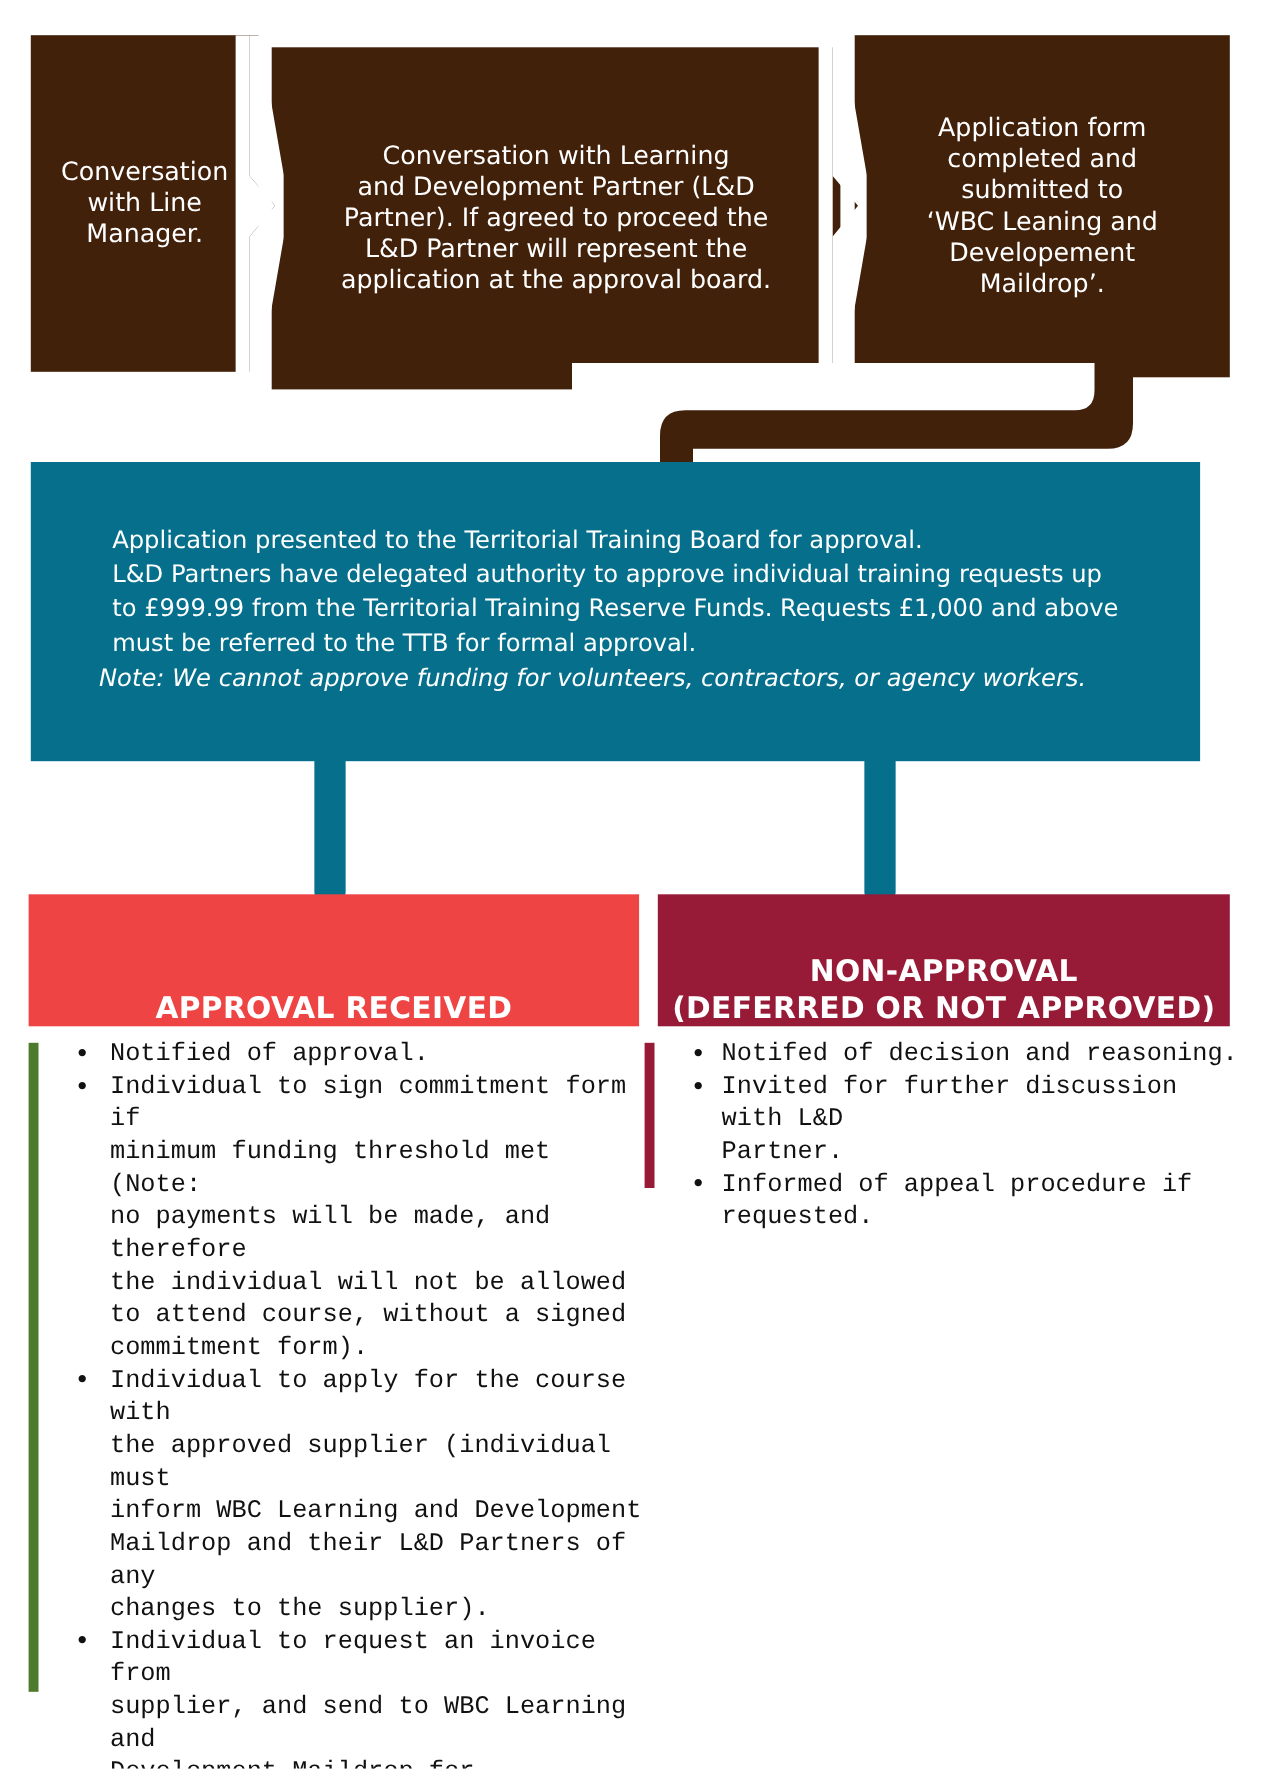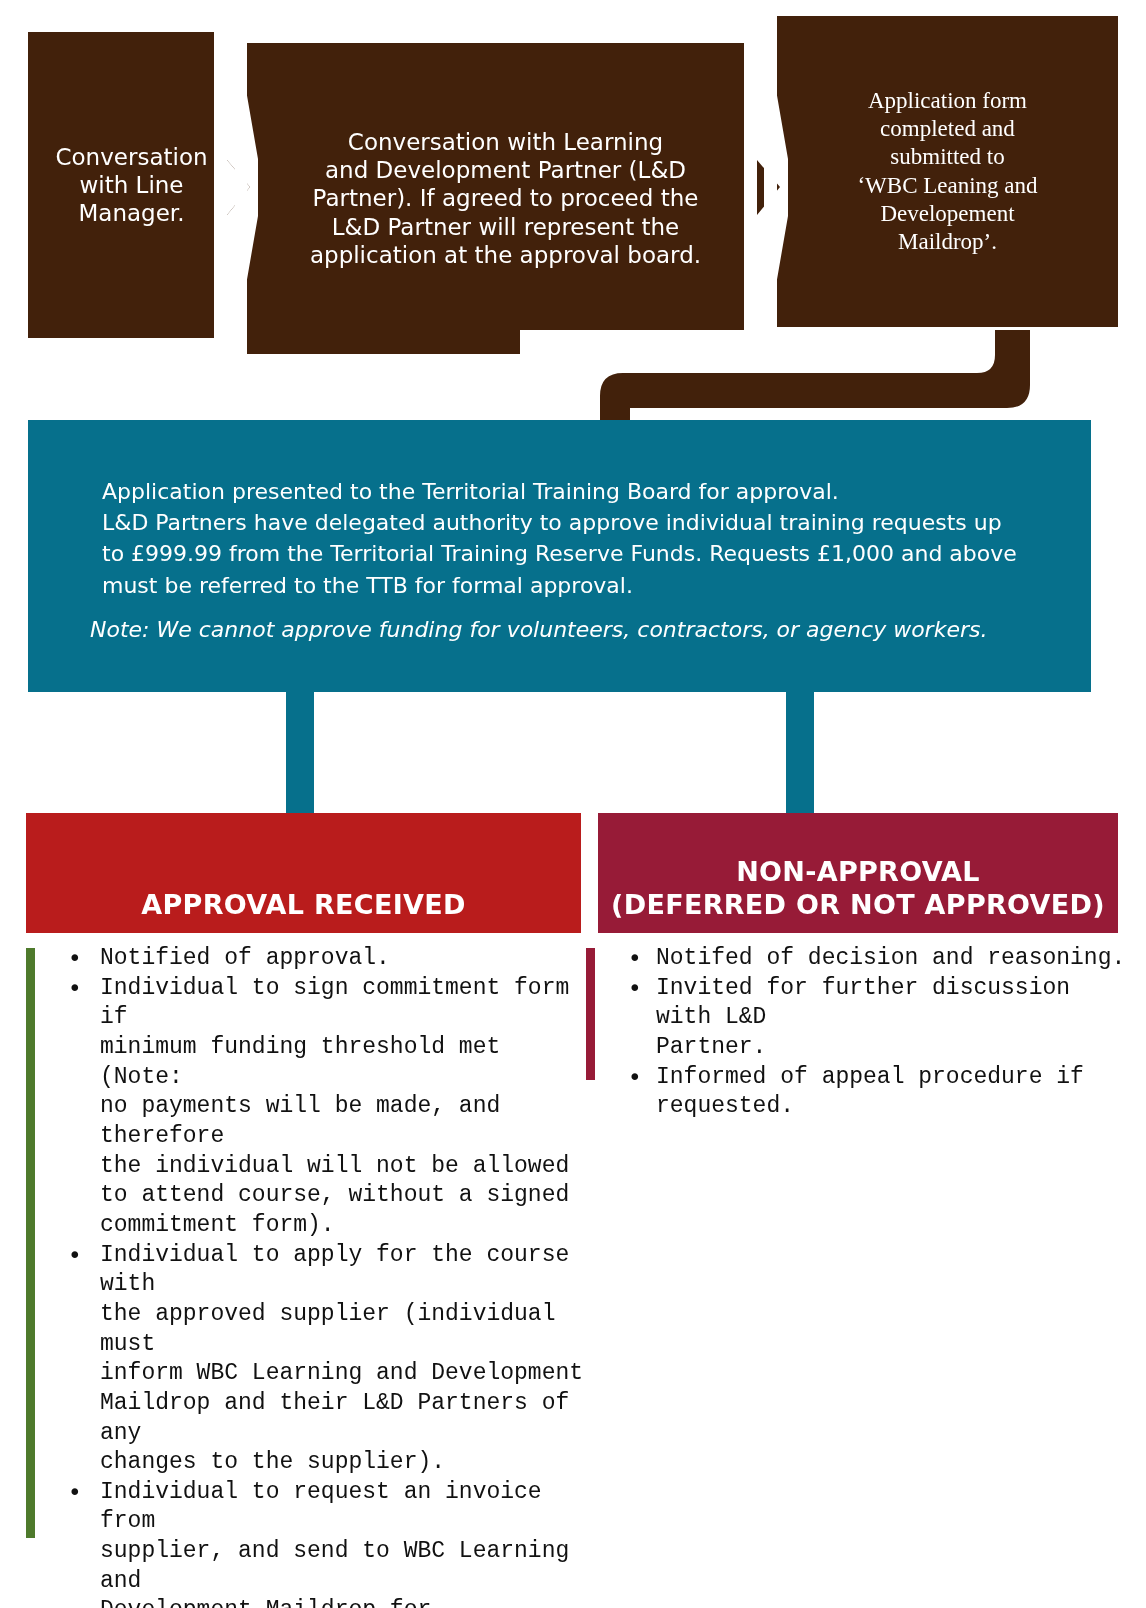--- a/index.html
+++ b/index.html
@@ -33,21 +33,21 @@
   .stage-text {
     font-size: 24px;
     line-height: 1.22;
     color: #ffffff;
     padding: 0 14px;
     white-space: pre-line;
   }
 
   #stage-1 { left: 28px;  top: 32px; width: 207px; height: 306px; }
   #stage-2 { left: 247px; top: 32px; width: 517px; height: 311px; margin-top: 11px; }
-  #stage-3 { left: 777px; top: 16px; width: 341px; height: 311px; font-family: Liberation Serif, serif; }
+  #stage-3 { left: 777px; top: 32px; width: 341px; height: 311px; }
 
   #stage-1 .stage-text { font-size: 23px; }
   #stage-2 .stage-text { font-size: 23px; }
   #stage-3 .stage-text { font-size: 23px; }
 
   
   .chev {
     position: absolute;
     top: 32px;
     height: 311px;
@@ -82,21 +82,21 @@
     top: 56px;
     width: 950px;
     color: #ffffff;
     font-size: 22px;
     line-height: 1.42;
     white-space: pre-line;
   }
   #board-note {
     position: absolute;
     left: 62px;
-    top: 195px;
+    top: 183px;
     width: 960px;
     color: #ffffff;
     font-size: 22px;
     font-style: italic;
     line-height: 1.4;
   }
 
   
   .teal-arrow {
     position: absolute;
@@ -110,33 +110,32 @@
   .outcome-bar {
     position: absolute;
     display: flex;
     align-items: flex-end;
     justify-content: center;
     box-sizing: border-box;
     color: #ffffff;
   }
   #outcome-approved {
     left: 26px; top: 813px; width: 555px; height: 120px;
-    background: #b91c1c;
+    background: #ef4444;
   }
   #outcome-nonapproved {
     left: 598px; top: 813px; width: 520px; height: 120px;
     background: #971B37;
   }
   .outcome-title {
     font-size: 27px;
     font-weight: bold;
     letter-spacing: 0.3px;
     text-align: center;
     line-height: 1.2;
-    padding-bottom: 12px;
     white-space: pre-line;
     margin-top: 27px;
   }
 
   
   .bullet-panel {
     position: absolute;
     box-sizing: border-box;
   }
   #panel-approved    { left: 26px;  top: 944px; width: 560px; }

